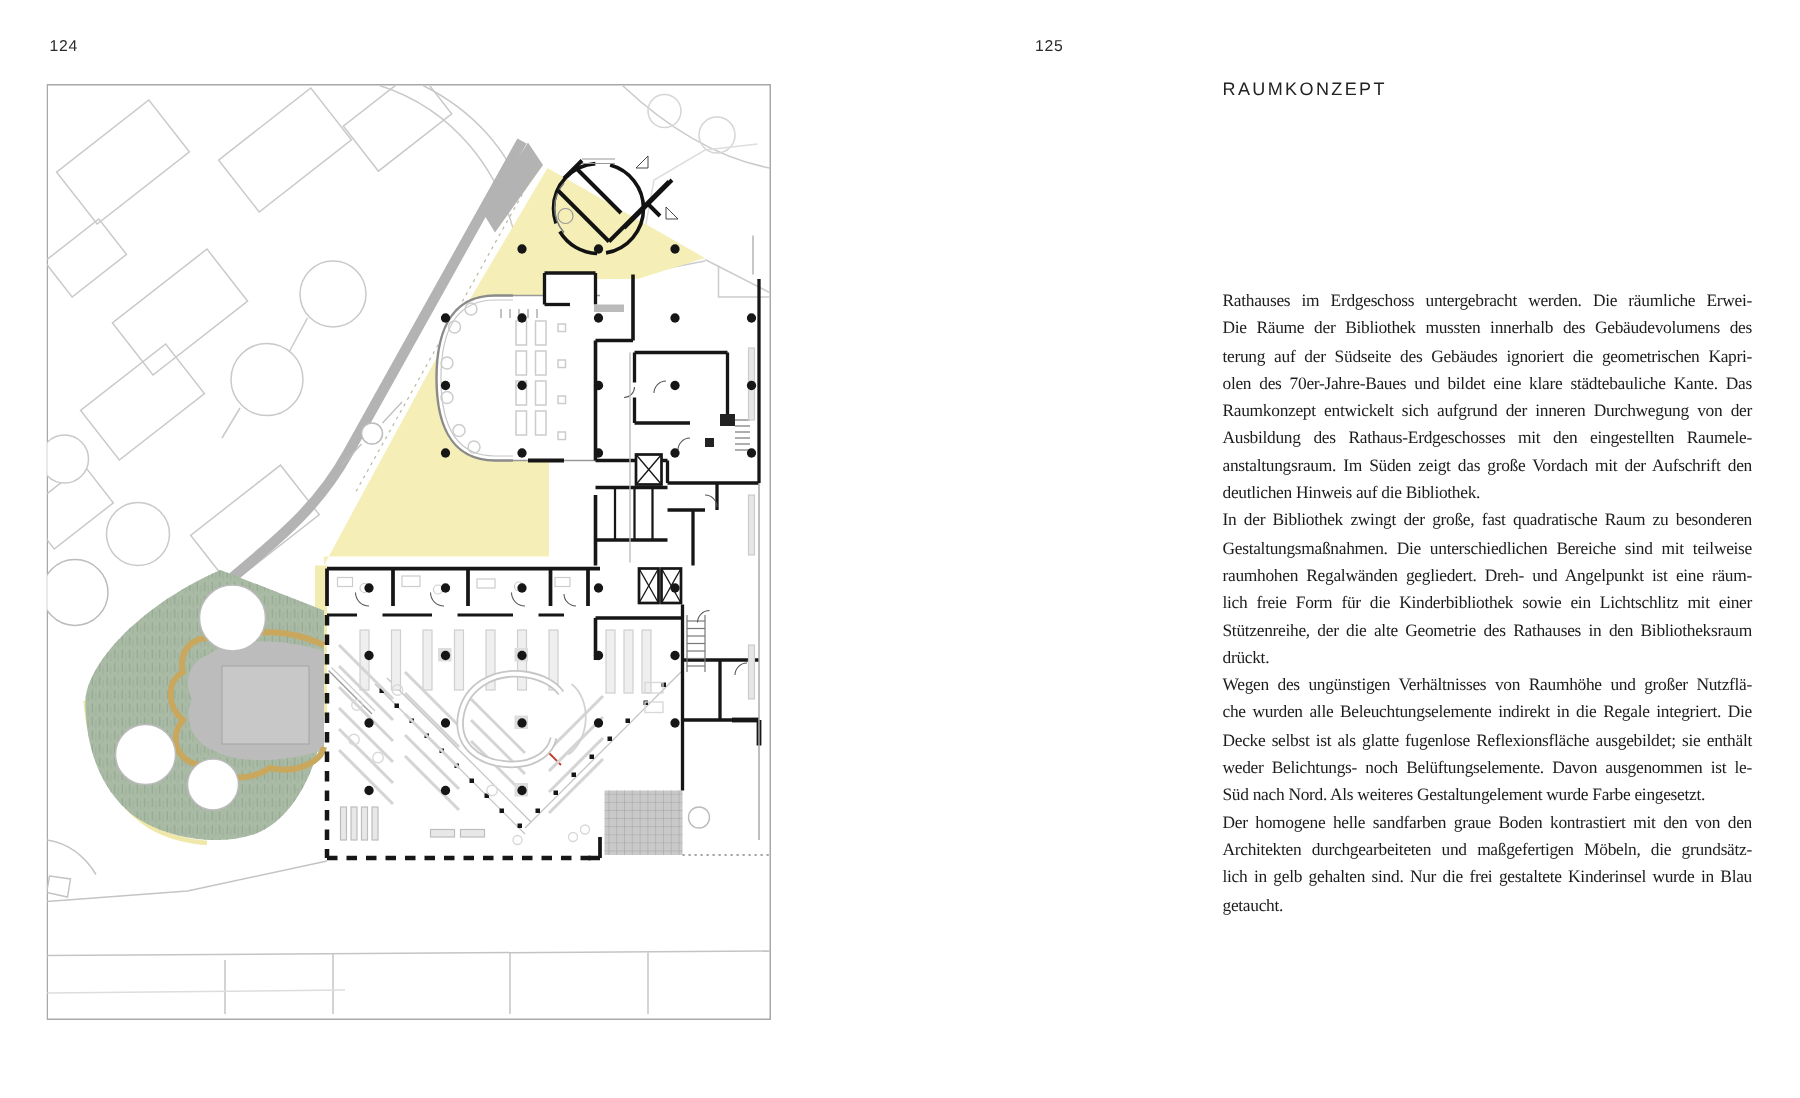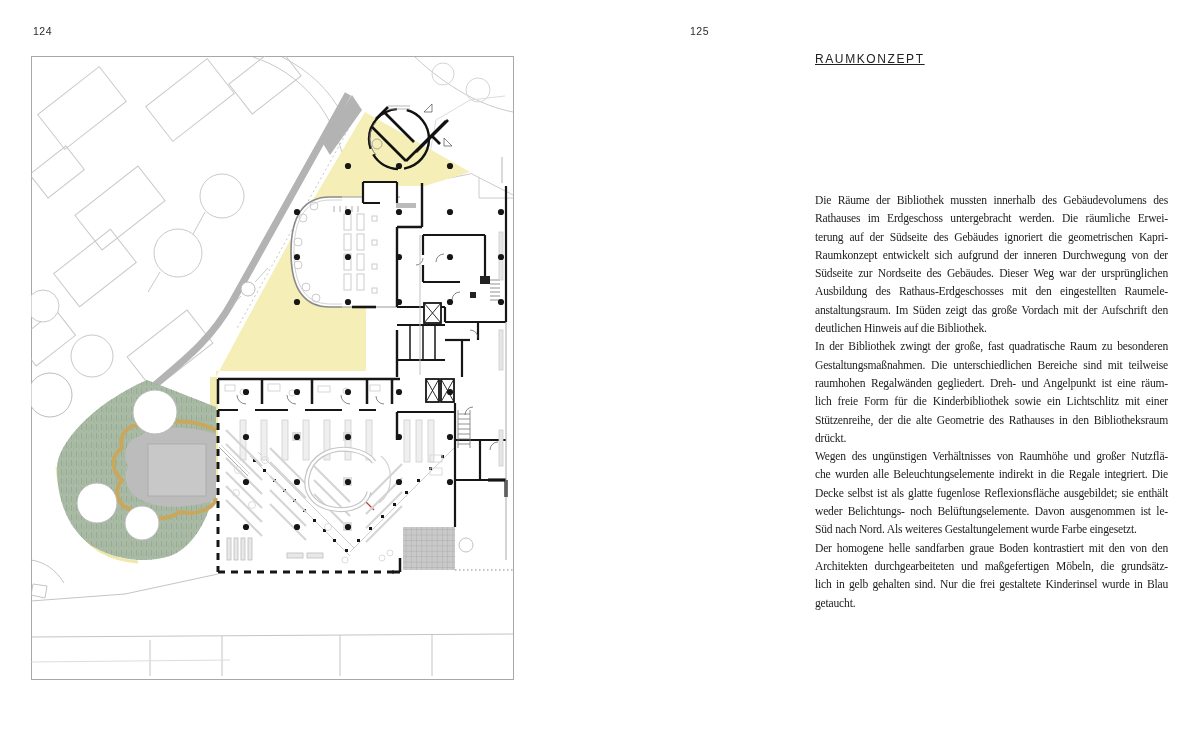--- a/index.html
+++ b/index.html
@@ -1,21 +1,21 @@
 <!DOCTYPE html>
 <html><head>
 <meta charset="utf-8">
 <style>
   html,body{margin:0;padding:0;background:#ffffff;}
   .spread{position:relative;width:1200px;height:732px;background:#ffffff;overflow:hidden;
           font-family:"Liberation Sans",sans-serif;}
   
   .pagenum{position:absolute;font-size:10.5px;color:#2b2b2b;letter-spacing:.5px;}
   .runhead{position:absolute;font-size:7.6px;color:#6b6b6b;letter-spacing:1.3px;white-space:pre;}
-  .chapter{position:absolute;font-size:12px;color:#222;letter-spacing:1.6px;text-decoration:underline;}
+  .chapter{position:absolute;font-size:12px;color:#222;letter-spacing:1.6px;}
   
   .planwrap{position:absolute;left:31px;top:56px;width:483px;height:624px;}
   
   .bodycol{position:absolute;left:815px;top:192px;width:353px;color:#1c1c1c;
            font-family:"Liberation Serif","DejaVu Serif",serif;font-size:11.6px;
            line-height:18.3px;letter-spacing:-0.2px;}
   .tline{text-align:justify;text-align-last:justify;white-space:normal;}
   .tlast{text-align-last:left;}
 </style>
 </head>
@@ -449,25 +449,25 @@
       </g>
     </svg>
     </div>
   </div>
 
   <div>
     <div class="pagenum" style="left:690px;top:25px;">125</div>
     <div class="chapter" style="left:815px;top:52px;">RAUMKONZEPT</div>
     <div class="bodycol">
       <div class="para">
+          <div class="tline">Rathauses im Erdgeschoss untergebracht werden. Die räumliche Erwei-</div>
           <div class="tline">Die Räume der Bibliothek mussten innerhalb des Gebäudevolumens des</div>
-          <div class="tline">Rathauses im Erdgeschoss untergebracht werden. Die räumliche Erwei-</div>
           <div class="tline">terung auf der Südseite des Gebäudes ignoriert die geometrischen Kapri-</div>
+          <div class="tline">olen des 70er-Jahre-Baues und bildet eine klare städtebauliche Kante. Das</div>
           <div class="tline">Raumkonzept entwickelt sich aufgrund der inneren Durchwegung von der</div>
-          <div class="tline">Südseite zur Nordseite des Gebäudes. Dieser Weg war der ursprünglichen</div>
           <div class="tline">Ausbildung des Rathaus-Erdgeschosses mit den eingestellten Raumele-</div>
           <div class="tline">anstaltungsraum. Im Süden zeigt das große Vordach mit der Aufschrift den</div>
           <div class="tline tlast">deutlichen Hinweis auf die Bibliothek.</div>
         </div>
       <div class="para">
           <div class="tline">In der Bibliothek zwingt der große, fast quadratische Raum zu besonderen</div>
           <div class="tline">Gestaltungsmaßnahmen. Die unterschiedlichen Bereiche sind mit teilweise</div>
           <div class="tline">raumhohen Regalwänden gegliedert. Dreh- und Angelpunkt ist eine räum-</div>
           <div class="tline">lich freie Form für die Kinderbibliothek sowie ein Lichtschlitz mit einer</div>
           <div class="tline">Stützenreihe, der die alte Geometrie des Rathauses in den Bibliotheksraum</div>

